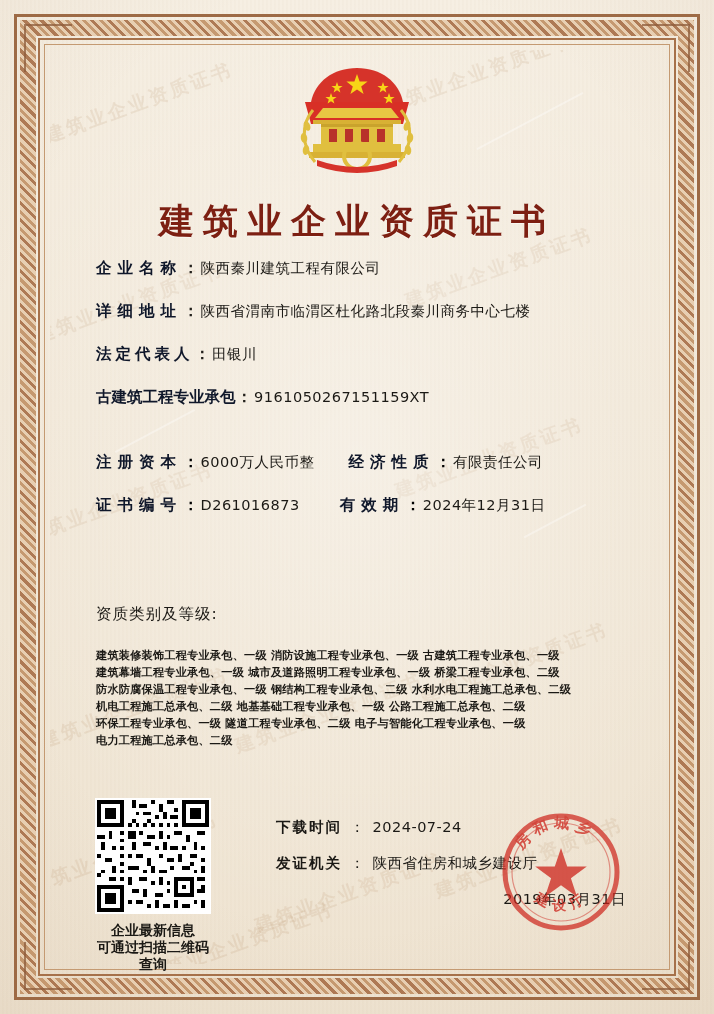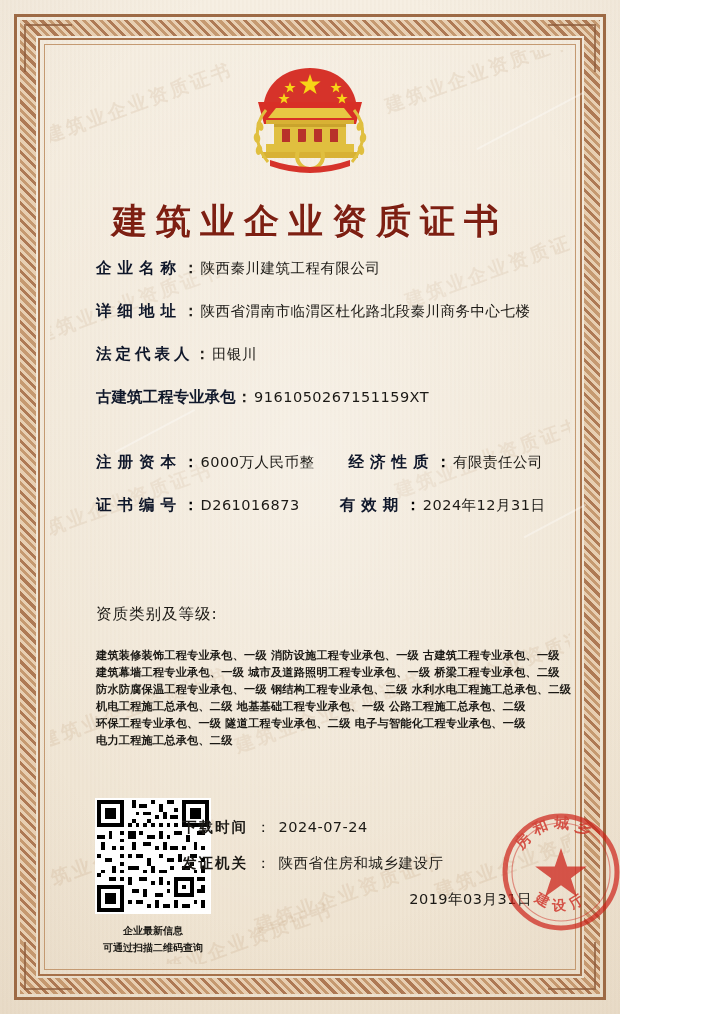--- a/index.html
+++ b/index.html
@@ -5,21 +5,21 @@
   html, body {
     margin: 0;
     padding: 0;
     background: #ffffff;
   }
   body {
     font-family: "DejaVu Sans", "Liberation Sans", sans-serif;
   }
   .page {
     position: relative;
-    width: 620px;
+    width: 714px;
     height: 1014px;
     overflow: hidden;
     background: #f3ece0;
   }
 
   
   .paper-bg {
     position: absolute;
     inset: 0;
     background:
@@ -209,21 +209,21 @@
     width: 112px;
     height: 112px;
     margin: 0 auto;
     background: #ffffff;
     padding: 2px;
     box-sizing: content-box;
   }
   .qr svg { display: block; }
   .qr-caption {
     margin-top: 8px;
-    font-size: 10px;
+    font-size: 14px;
     line-height: 17px;
     font-weight: bold;
     color: #1b1915;
   }
 
   
   .bottom-info {
     position: absolute;
     right: 78px;
     top: 818px;

